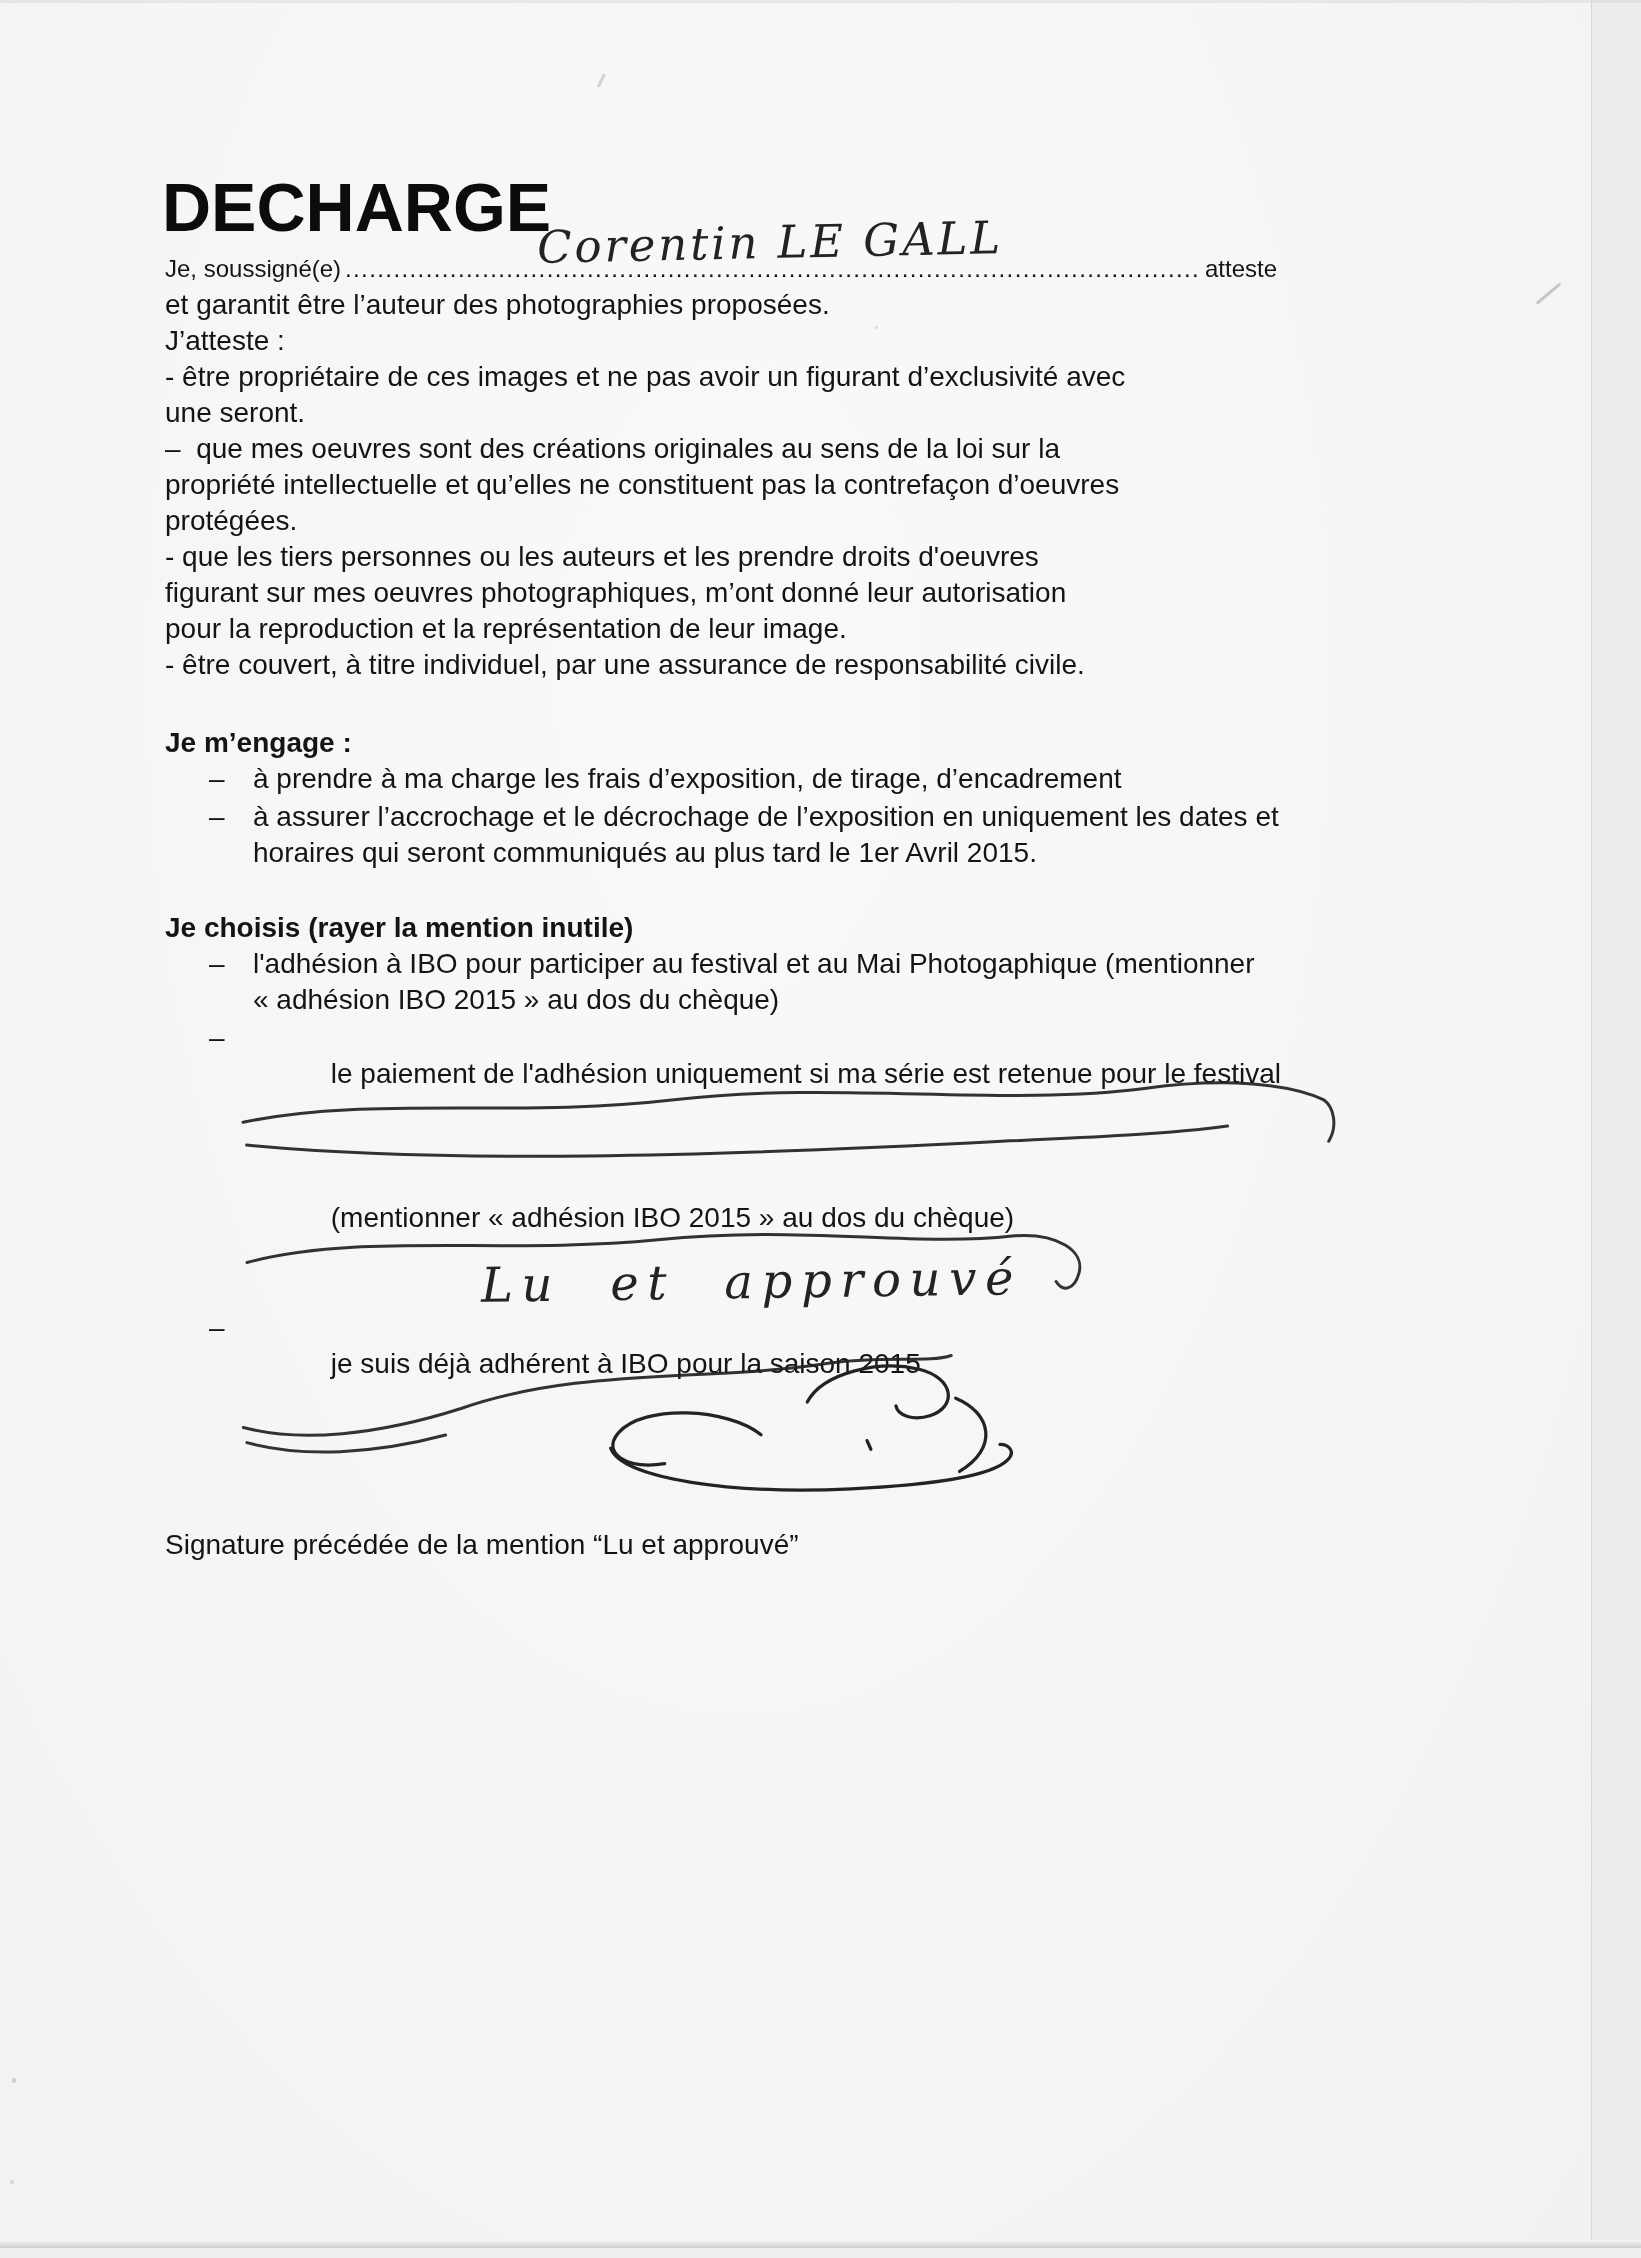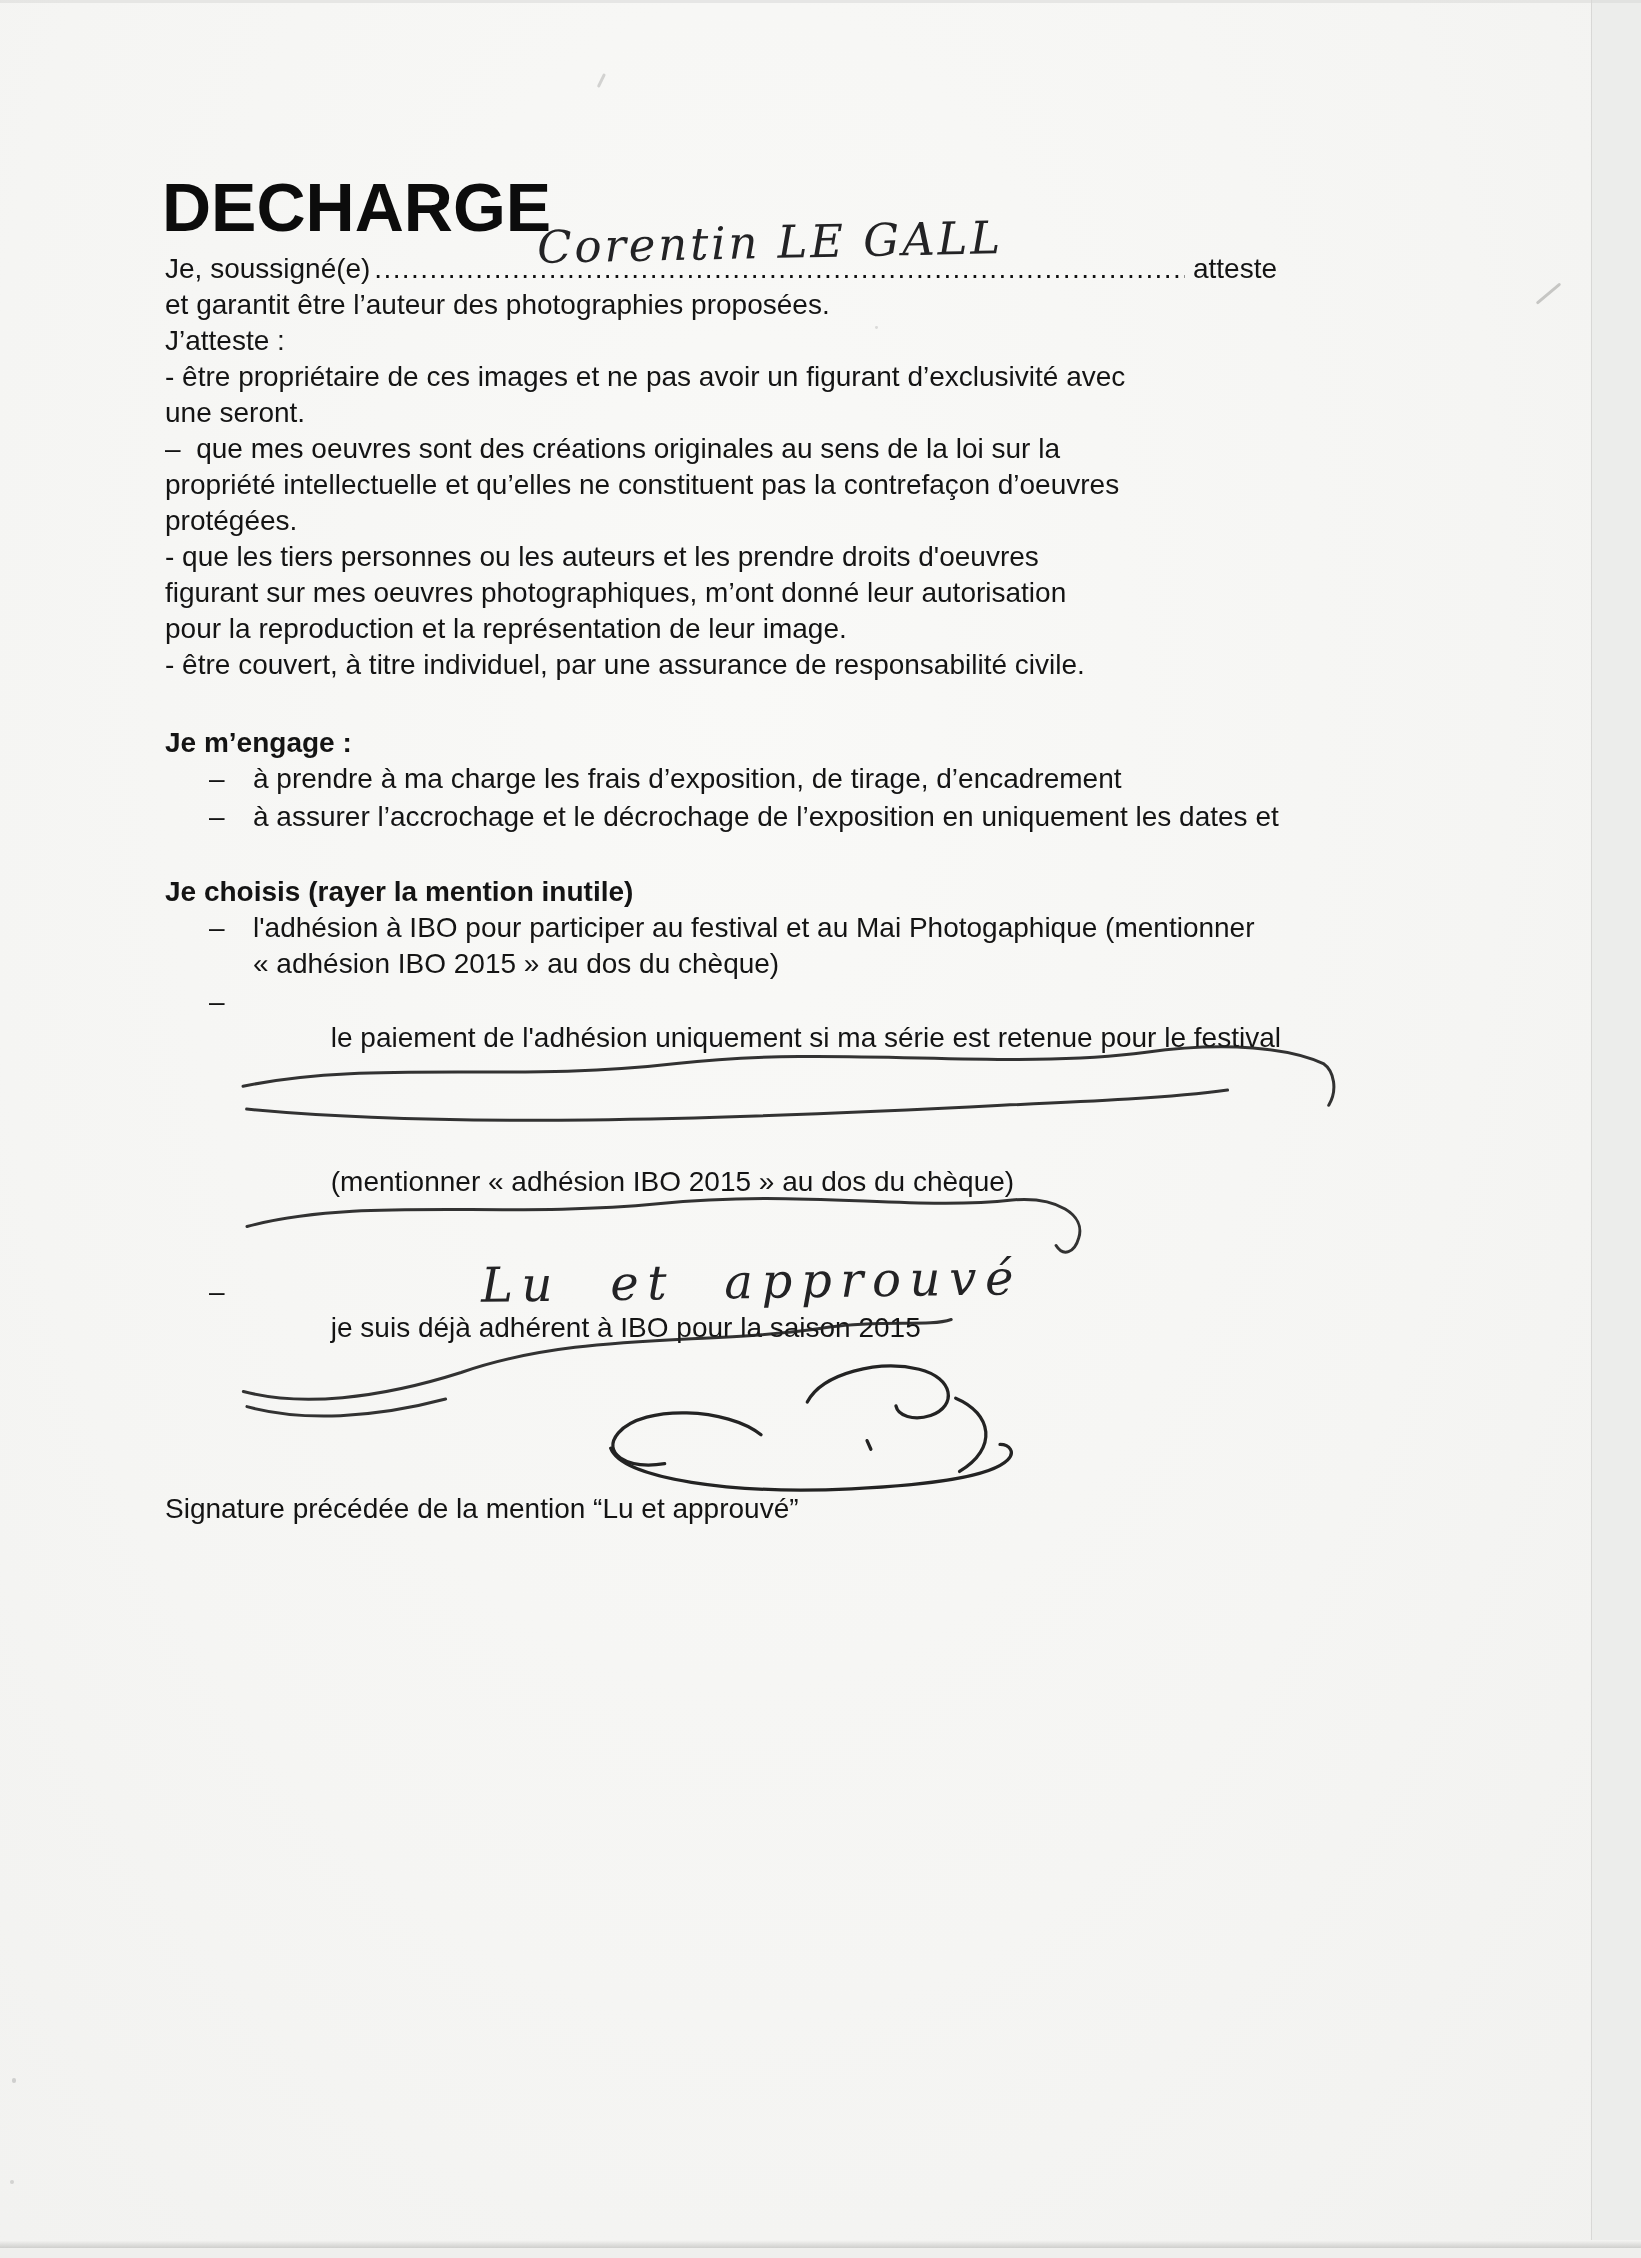--- a/index.html
+++ b/index.html
@@ -29,21 +29,21 @@
 
   
   .title{
     position:absolute;left:162px;top:168px;margin:0;
     font-size:68px;font-weight:bold;letter-spacing:0px;color:#0c0c0c;
     white-space:pre;
   }
   .body-col{position:absolute;left:165px;top:251px;width:1120px;}
   .ln,.heading,.caption{font-size:28px;line-height:36px;white-space:pre;color:#141414;}
   .heading{font-weight:bold;}
-  .signer-row{display:flex;align-items:baseline;width:1112px;font-size:28px;line-height:36px;white-space:pre;}
+  .signer-row{display:flex;align-items:baseline;width:1112px;font-size:24px;line-height:36px;white-space:pre;}
   .dots{flex:1 1 auto;overflow:hidden;white-space:nowrap;letter-spacing:1.4px;margin:0 7.7px 0 3.9px;color:#111;}
   .mt-engage{margin-top:42px;}
   .mt-choices{margin-top:39px;}
   .mt-caption{margin-top:73px;}
   .li{display:flex;margin-left:44px;}
   .li + .li{margin-top:1.9px;}
   .dash{width:44px;flex:none;font-size:28px;line-height:36px;white-space:pre;}
   .li-lines{flex:none;}
   .li-extra{margin-top:6.8px;}
 
@@ -105,20 +105,21 @@
     <div class="li">
       <span class="dash">–</span>
       <div class="li-lines">
         <div class="ln">à prendre à ma charge les frais d’exposition, de tirage, d’encadrement</div>
       </div>
     </div>
     <div class="li">
       <span class="dash">–</span>
       <div class="li-lines">
         <div class="ln">à assurer l’accrochage et le décrochage de l’exposition en uniquement les dates et</div>
+        <div class="ln">horaires qui seront communiqués au plus tard le 1er Avril 2015.</div>
       </div>
     </div>
 
     <div class="heading mt-choices">Je choisis (rayer la mention inutile)</div>
 
     <div class="li">
       <span class="dash">–</span>
       <div class="li-lines">
         <div class="ln">l'adhésion à IBO pour participer au festival et au Mai Photogaphique (mentionner</div>
         <div class="ln">« adhésion IBO 2015 » au dos du chèque)</div>

